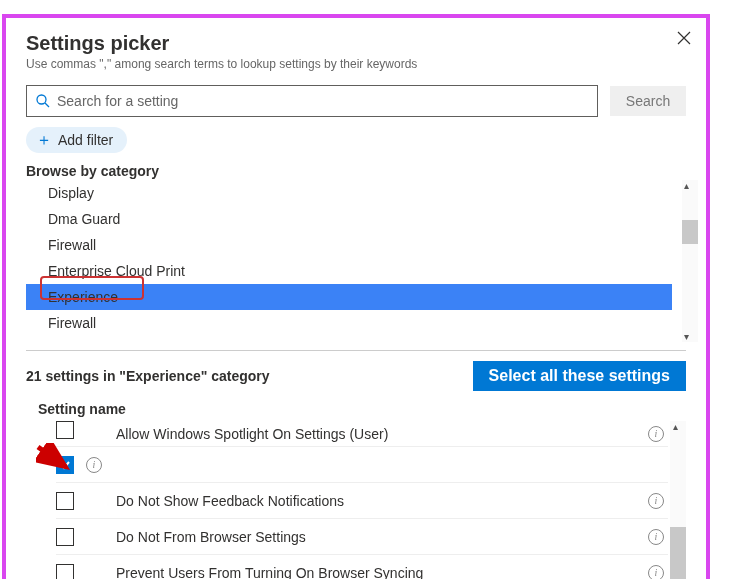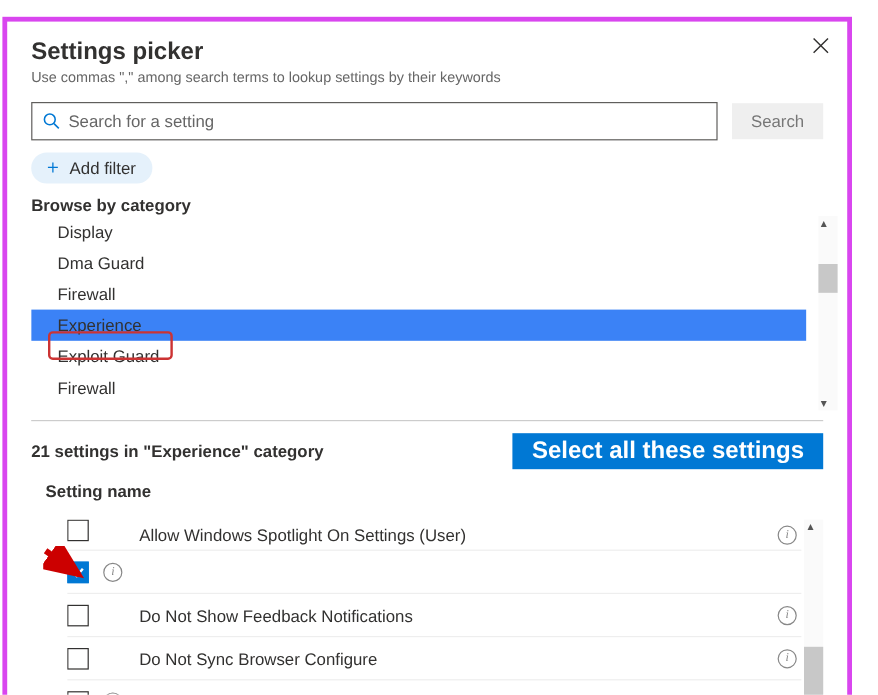--- a/index.html
+++ b/index.html
@@ -21,22 +21,22 @@
     .category-list { height: 162px; overflow-y: hidden; border-right: 14px solid #fff; }
     .cat-item { padding: 4px 6px 4px 22px; cursor: pointer; font-size: 14px; color: #323130; line-height: 18px; }
     .cat-item.selected { background: #3b82f6; }
     .cat-highlight { position: absolute; border: 2px solid #cc3333; border-radius: 4px; pointer-events: none; }
     .cat-scroll { position: absolute; right: -12px; top: 0; width: 16px; height: 162px; background: #fafafa; }
     .cat-scroll .arrow { position: absolute; left: 2px; font-size: 10px; color: #555; }
     .cat-scroll .thumb { position: absolute; left: 0; width: 16px; height: 24px; background: #c8c8c8; }
     .divider { border-top: 1px solid #ccc; margin: 8px 0 10px 0; }
     .results-header { display: flex; justify-content: space-between; align-items: center; margin-bottom: 10px; }
     .results-count { font-weight: 600; }
-    .select-all { background: #0078d4; color: #fff; border: none; height: 30px; padding: 0 16px; font-size: 20px; font-weight: 600; cursor: pointer; }
-    .setting-name-hdr { font-weight: 600; padding-left: 12px; margin-bottom: 16px; }
+    .select-all { background: #0078d4; color: #fff; border: none; height: 30px; padding: 0 16px; font-size: 16px; font-weight: 600; cursor: pointer; }
+    .setting-name-hdr { font-weight: 600; padding-left: 12px; margin-bottom: 4px; }
     .settings-wrapper { position: relative; height: 186px; }
     .settings-list { position: absolute; left: 30px; right: 18px; top: 0; height: 186px; overflow: hidden; }
     .setting-row { display: flex; align-items: center; height: 36px; border-bottom: 1px solid #eee; padding: 0 4px 0 30px; position: relative; }
     .setting-row:first-child { height: 26px; }
     .setting-row:first-child .checkbox { top: 0; }
     .checkbox { width: 18px; height: 18px; border: 1px solid #323130; display: inline-flex; align-items: center; justify-content: center; position: absolute; left: 30px; cursor: pointer; }
     .checkbox.checked { background: #0078d4; border-color: #0078d4; color: #fff; }
     .setting-label { padding-left: 30px; flex: 1; }
     .info-icon { width: 16px; height: 16px; border: 1px solid #888; border-radius: 50%; display: inline-flex; align-items: center; justify-content: center; font-size: 10px; color: #888; font-style: italic; font-family: Georgia, serif; cursor: pointer; }
     .settings-scroll { position: absolute; right: 0; top: 0; width: 16px; height: 186px; background: #fafafa; }
@@ -74,22 +74,22 @@
     <span class="af-label">Add filter</span>
   </button>
 
   <div class="browse-label">Browse by category</div>
 
   <div class="category-wrapper">
     <div class="category-list" id="category-list">
         <div class="cat-item">Display</div>
         <div class="cat-item">Dma Guard</div>
         <div class="cat-item">Firewall</div>
+        <div class="cat-item">Enterprise Cloud Print</div>
         <div class="cat-item selected">Experience</div>
-        <div class="cat-item">Exploit Guard</div>
         <div class="cat-item">Firewall</div>
       </div>
     <div class="cat-highlight" style="left:14px; top:96px; width:104px; height:24px;"></div>
     <div class="cat-scroll">
       <span class="arrow" style="top:0">▴</span>
       <span class="thumb" style="top:40px"></span>
       <span class="arrow" style="bottom:0">▾</span>
     </div>
   </div>
 
@@ -117,25 +117,26 @@
           </span>
           <span class="info-icon">i</span>
         </div>
         <div class="setting-row">
           <span class="checkbox" style="left: 0px;"></span>
           <span class="setting-label">Do Not Show Feedback Notifications</span>
           <span class="info-icon">i</span>
         </div>
         <div class="setting-row">
           <span class="checkbox" style="left: 0px;"></span>
-          <span class="setting-label">Do Not Sync Browser Configure</span>
+          <span class="setting-label">Do Not From Browser Settings</span>
           <span class="info-icon">i</span>
         </div>
         <div class="setting-row">
           <span class="checkbox" style="left: 0px;"></span>
+          <span class="setting-label">Prevent Users From Turning On Browser Syncing</span>
           <span class="info-icon">i</span>
         </div>
         <div class="setting-row"></div>
       </div>
     <div class="settings-scroll">
       <span class="arrow" style="top:0">▴</span>
       <span class="thumb" style="top:106px; height:66px;"></span>
 
     </div>
     <svg class="red-arrow" width="40" height="40" style="left:10px; top:22px;">

